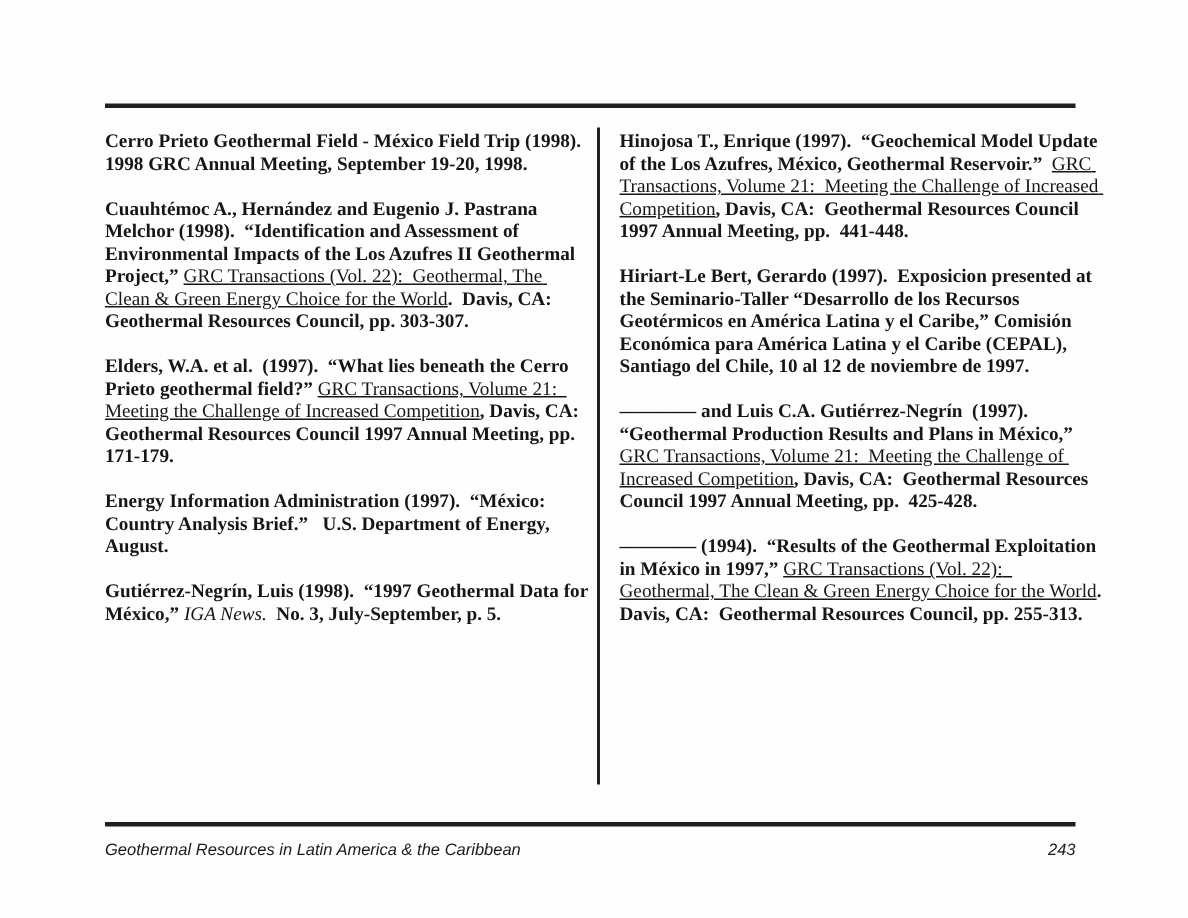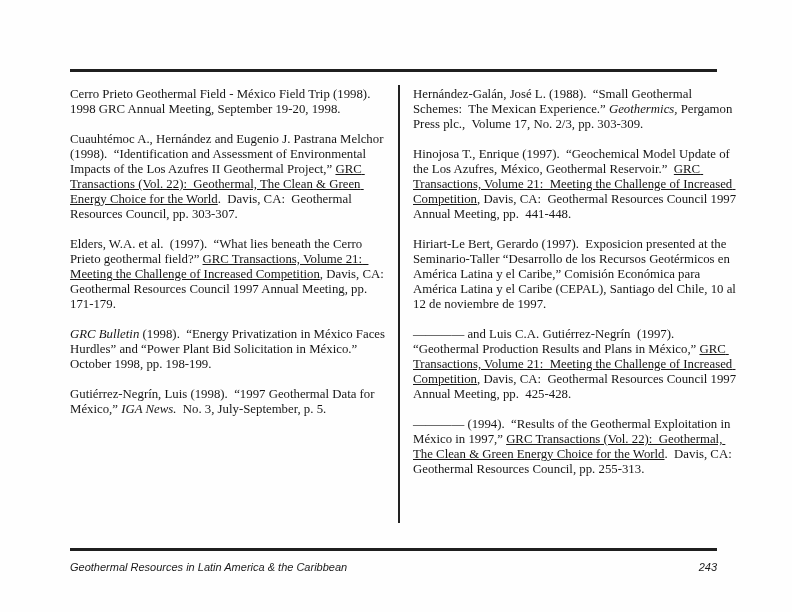--- a/index.html
+++ b/index.html
@@ -52,21 +52,21 @@
   }
   .col {
     width: 324px;
     font-size: 12.8px;
     line-height: 15px;
   }
   .entry {
     margin: 0 0 15px 0;
     white-space: pre-wrap;
   }
-  .seg-n { font-style: normal; }
+  .seg-n { font-style: normal; font-weight: bold; }
   .seg-i { font-style: italic; }
   .seg-u { text-decoration: underline; }
   .footer {
     position: absolute;
     left: 70px;
     top: 561px;
     width: 647px;
     display: flex;
     justify-content: space-between;
     align-items: flex-end;
@@ -80,25 +80,24 @@
 <body>
 
 <div class="page">
   <div class="top-rule"></div>
 
   <div class="content">
     <div class="col" id="col-left">
         <p class="entry"><span class="seg-n">Cerro Prieto Geothermal Field - México Field Trip (1998). 1998 GRC Annual Meeting, September 19-20, 1998.</span></p>
         <p class="entry"><span class="seg-n">Cuauhtémoc A., Hernández and Eugenio J. Pastrana Melchor (1998).  “Identification and Assessment of Environmental Impacts of the Los Azufres II Geothermal Project,” </span><span class="seg-u">GRC Transactions (Vol. 22):  Geothermal, The Clean &amp; Green Energy Choice for the World</span><span class="seg-n">.  Davis, CA:  Geothermal Resources Council, pp. 303-307.</span></p>
         <p class="entry"><span class="seg-n">Elders, W.A. et al.  (1997).  “What lies beneath the Cerro Prieto geothermal field?” </span><span class="seg-u">GRC Transactions, Volume 21:  Meeting the Challenge of Increased Competition</span><span class="seg-n">, Davis, CA:  Geothermal Resources Council 1997 Annual Meeting, pp.  171-179.</span></p>
-        <p class="entry"><span class="seg-i">GRC Bulletin</span><span class="seg-n"> (1998).  “Energy Privatization in México Faces Hurdles” and “Power Plant Bid Solicitation in México.”  October 1998, pp. 198-199.</span></p>
+        <p class="entry"><span class="seg-n">Energy Information Administration (1997).  “México: Country Analysis Brief.”   U.S. Department of Energy, August.</span></p>
         <p class="entry"><span class="seg-n">Gutiérrez-Negrín, Luis (1998).  “1997 Geothermal Data for México,” </span><span class="seg-i">IGA News.</span><span class="seg-n">  No. 3, July-September, p. 5.</span></p>
       </div>
     <div class="col" id="col-right">
-        <p class="entry"><span class="seg-n">Hernández-Galán, José L. (1988).  “Small Geothermal Schemes:  The Mexican Experience.” </span><span class="seg-i">Geothermics,</span><span class="seg-n"> Pergamon Press plc.,  Volume 17, No. 2/3, pp. 303-309.</span></p>
         <p class="entry"><span class="seg-n">Hinojosa T., Enrique (1997).  “Geochemical Model Update of the Los Azufres, México, Geothermal Reservoir.”  </span><span class="seg-u">GRC Transactions, Volume 21:  Meeting the Challenge of Increased Competition</span><span class="seg-n">, Davis, CA:  Geothermal Resources Council 1997 Annual Meeting, pp.  441-448.</span></p>
         <p class="entry"><span class="seg-n">Hiriart-Le Bert, Gerardo (1997).  Exposicion presented at the Seminario-Taller “Desarrollo de los Recursos Geotérmicos en América Latina y el Caribe,” Comisión Económica para América Latina y el Caribe (CEPAL), Santiago del Chile, 10 al 12 de noviembre de 1997.</span></p>
         <p class="entry"><span class="seg-n">———— and Luis C.A. Gutiérrez-Negrín  (1997). “Geothermal Production Results and Plans in México,” </span><span class="seg-u">GRC Transactions, Volume 21:  Meeting the Challenge of Increased Competition</span><span class="seg-n">, Davis, CA:  Geothermal Resources Council 1997 Annual Meeting, pp.  425-428.</span></p>
         <p class="entry"><span class="seg-n">———— (1994).  “Results of the Geothermal Exploitation in México in 1997,” </span><span class="seg-u">GRC Transactions (Vol. 22):  Geothermal, The Clean &amp; Green Energy Choice for the World</span><span class="seg-n">.  Davis, CA:  Geothermal Resources Council, pp. 255-313.</span></p>
       </div>
   </div>
 
   <div class="v-divider"></div>
 
   <div class="bottom-rule"></div>

